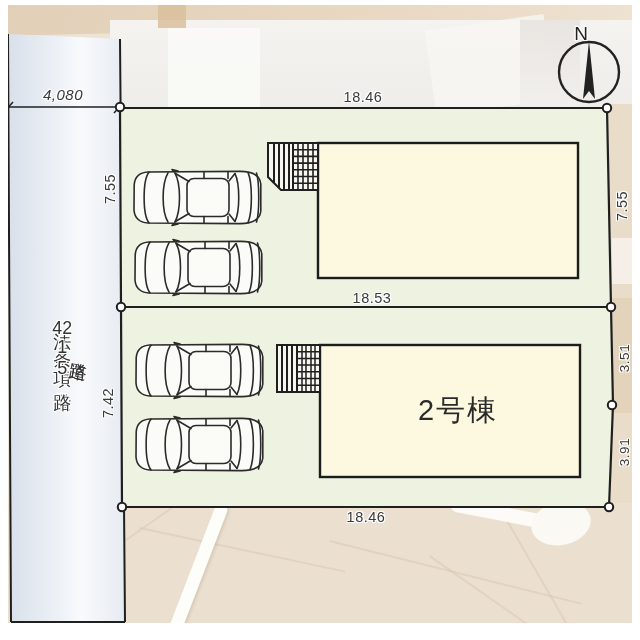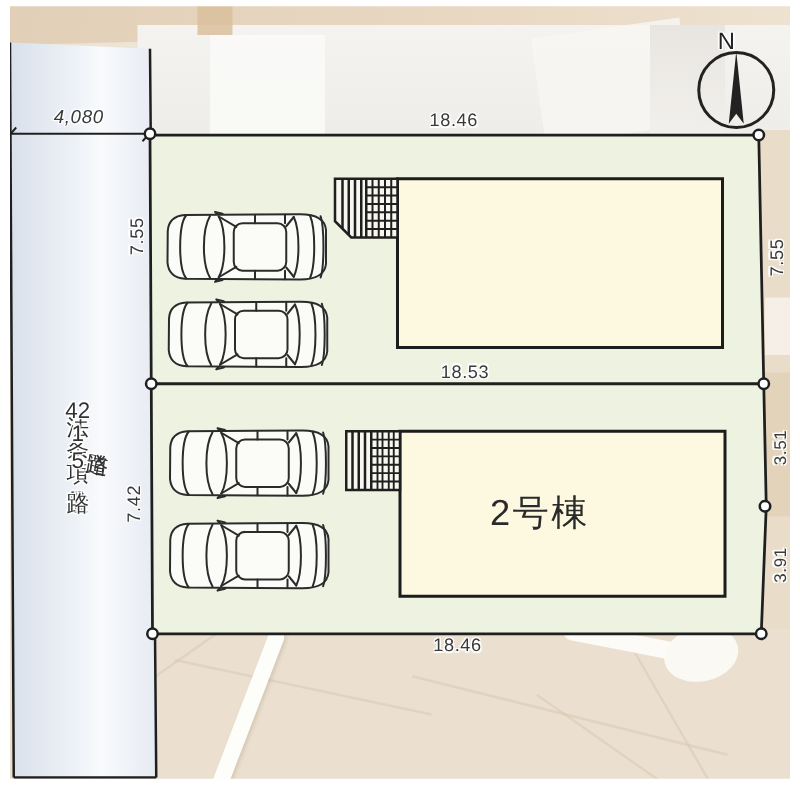--- a/index.html
+++ b/index.html
@@ -153,19 +153,19 @@
   <div class="lbl dim" style="left:366px;top:517px;">18.46</div>
   <div class="lbl dim v" style="left:110px;top:189px;">7.55</div>
   <div class="lbl dim v" style="left:622px;top:206px;">7.55</div>
   <div class="lbl dim v" style="left:108px;top:403px;">7.42</div>
   <div class="lbl dim v" style="left:624px;top:358px;font-size:13.5px;">3.51</div>
   <div class="lbl dim v" style="left:624px;top:452px;font-size:13.5px;">3.91</div>
 
   <div class="lbl roadname" style="left:62px;top:349px;"><span>法</span><span class="tcy">42</span><span>条</span><span>1</span><span>項</span><span>5</span><span>号</span><span>道</span><span>路</span></div>
   <div class="lbl roadtype" style="left:82px;top:349px;writing-mode:vertical-rl;text-orientation:upright;font-size:18px;">道路</div>
 
-  <div class="lbl bldg" style="left:432px;top:411px;">2号棟</div>
+  <div class="lbl bldg" style="left:458px;top:411px;">2号棟</div>
 
   <div class="abs fr" style="left:0;top:0;width:640px;height:5px;"></div>
   <div class="abs fr" style="left:0;top:623px;width:640px;height:17px;"></div>
   <div class="abs fr" style="left:0;top:0;width:8px;height:640px;"></div>
   <div class="abs fr" style="left:632px;top:0;width:8px;height:640px;"></div>
 </div>
 
 </body></html>

